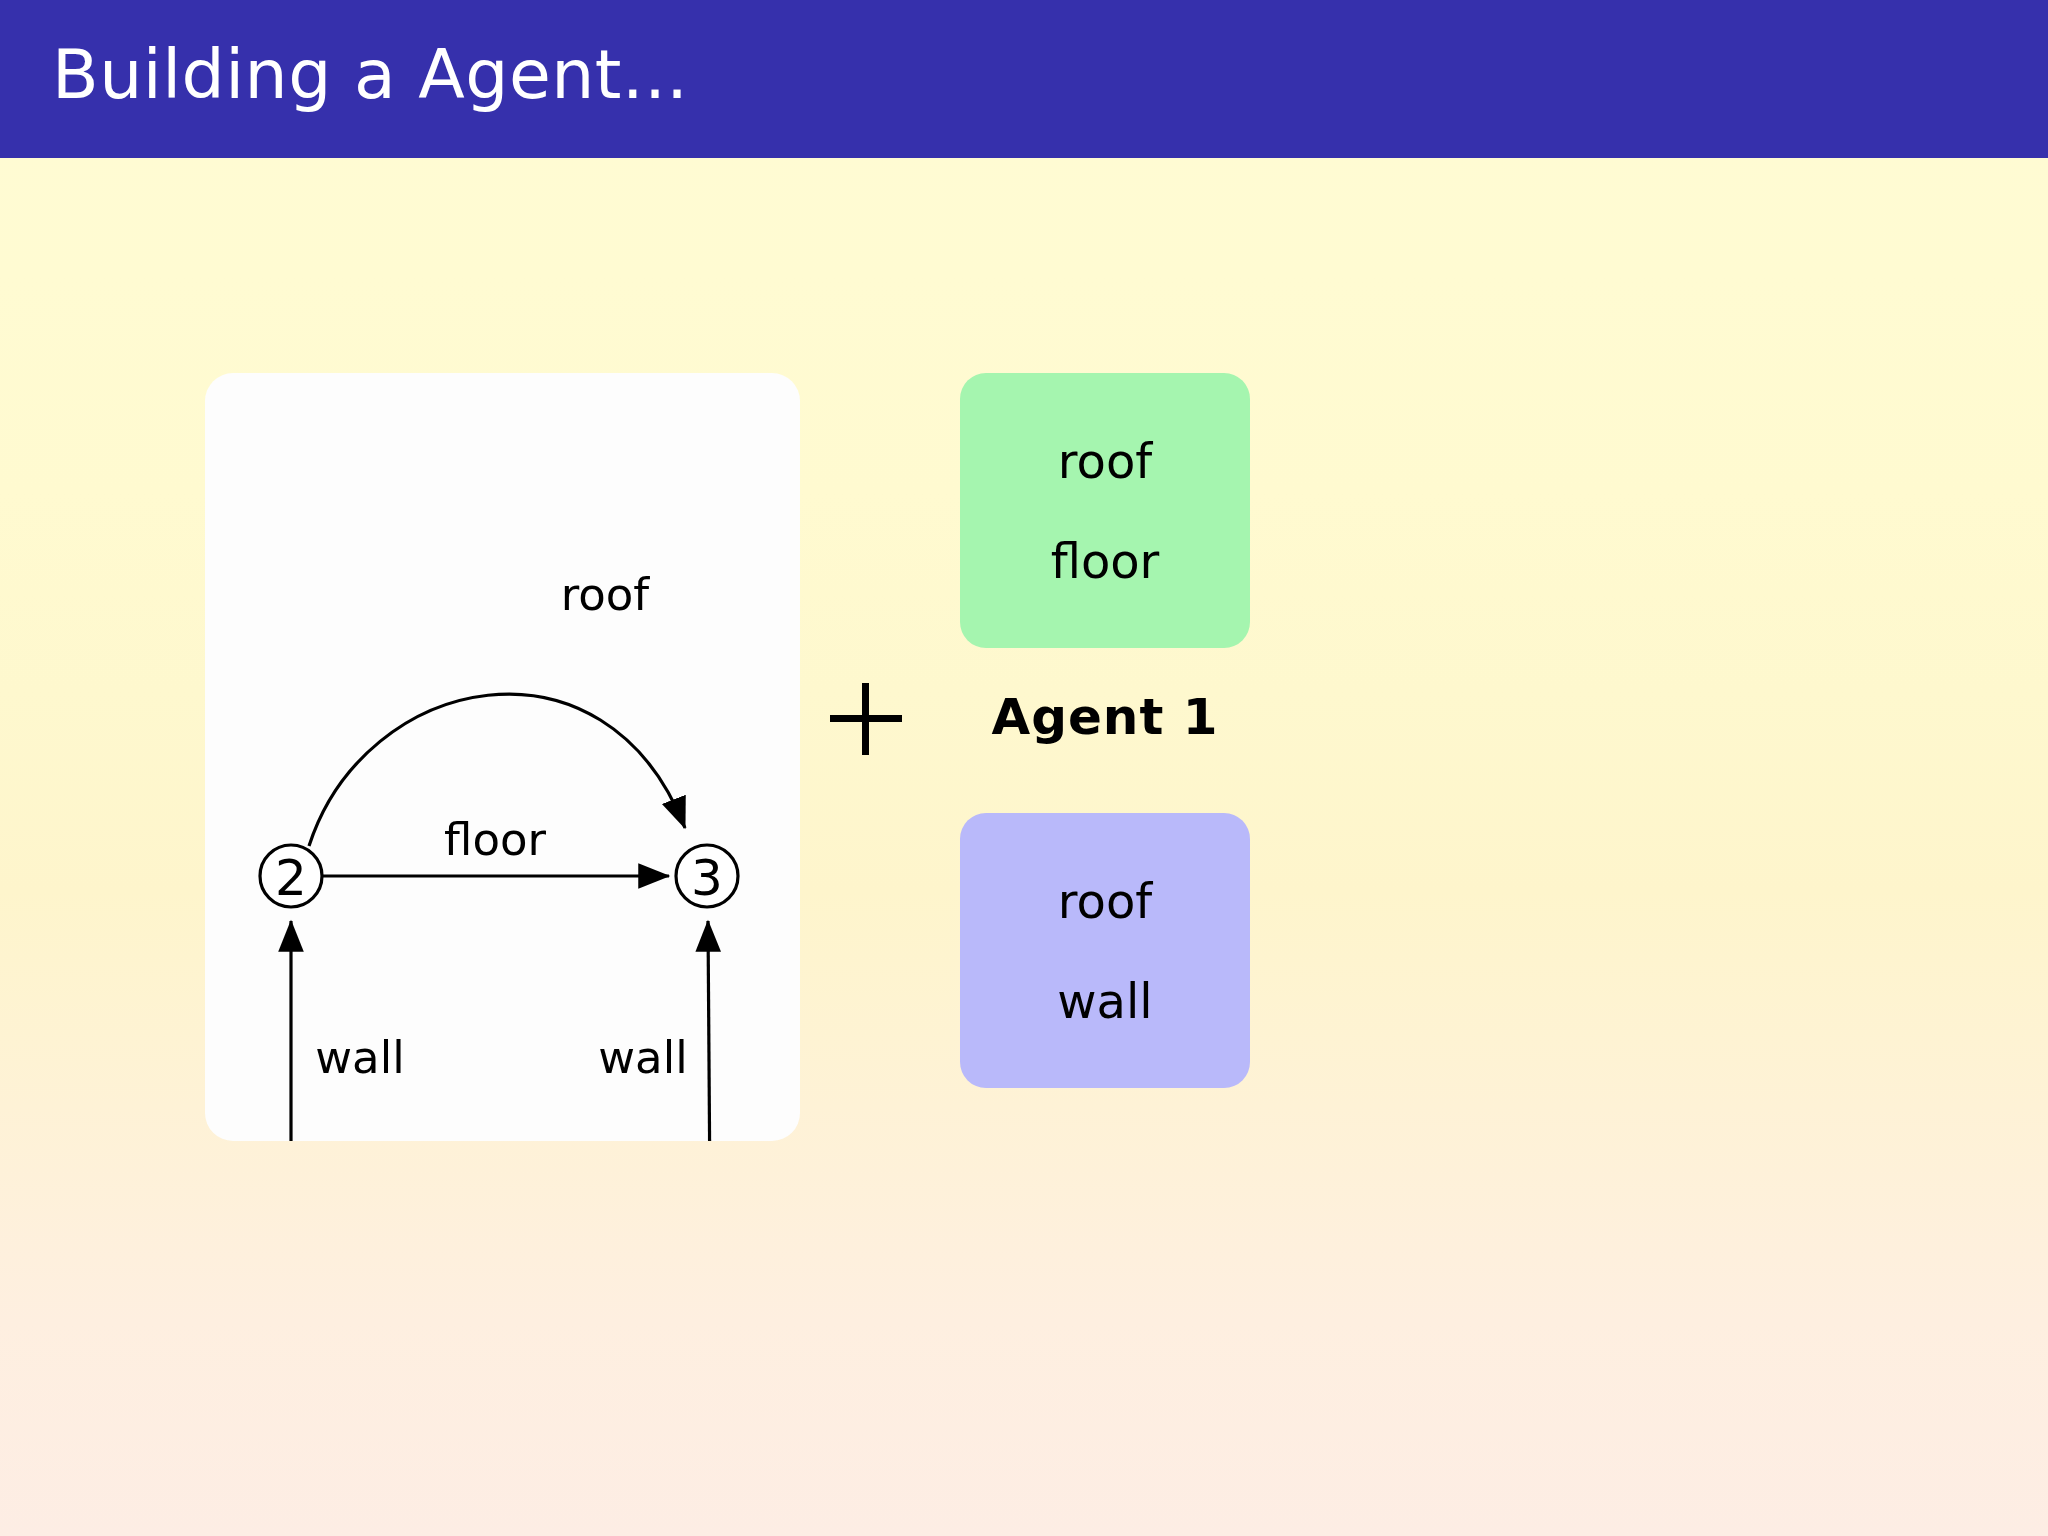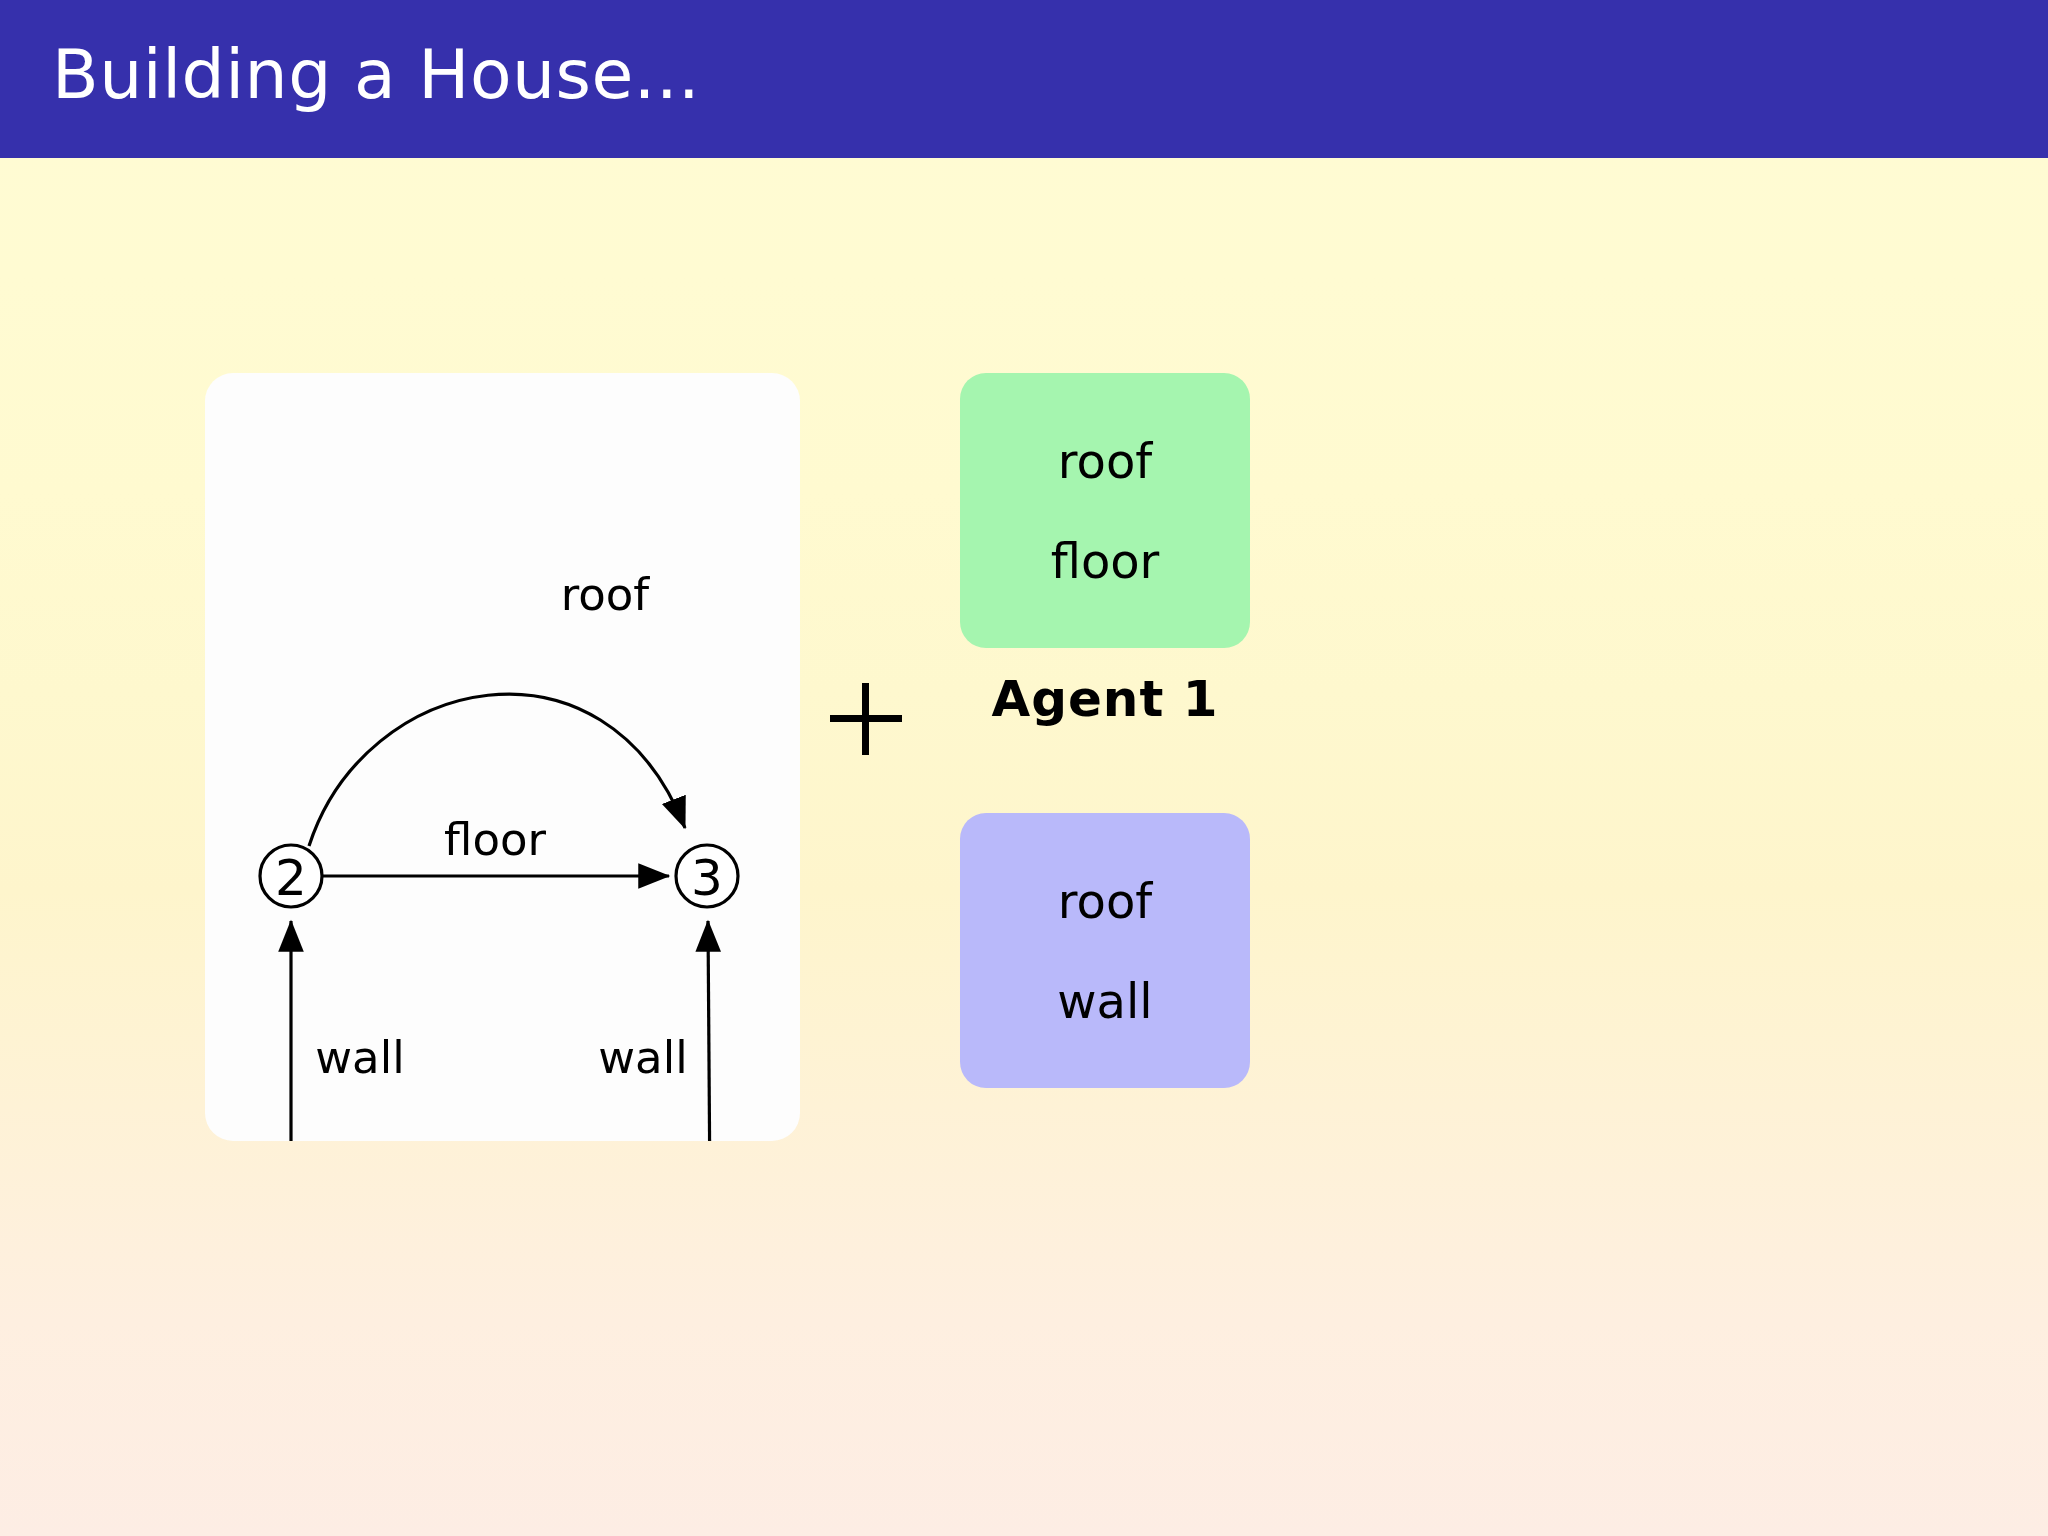--- a/index.html
+++ b/index.html
@@ -154,29 +154,29 @@
     line-height: 1;
   }
 
   .agent-caption {
     width: 290px;
     text-align: center;
     font-family: "DejaVu Sans", sans-serif;
     font-size: 50px;
     font-weight: bold;
     color: #000000;
-    margin-top: 22px;
+    margin-top: 40px;
     letter-spacing: 1px;
   }
 </style>
 </head>
 <body>
 
 <div id="header-bar">
-  <div id="slide-title">Building a House...</div>
+  <div id="slide-title">Building a Agent...</div>
 </div>
 
 <div id="content">
 
   <div id="automaton-card">
     <svg id="automaton-svg" viewBox="0 0 595 768">
       <defs>
         <marker id="arrowhead" markerWidth="11" markerHeight="11" refX="9.6" refY="4" orient="auto" markerUnits="strokeWidth">
           <path d="M0,0 L10,4 L0,8 z" fill="#000000"></path>
         </marker>

